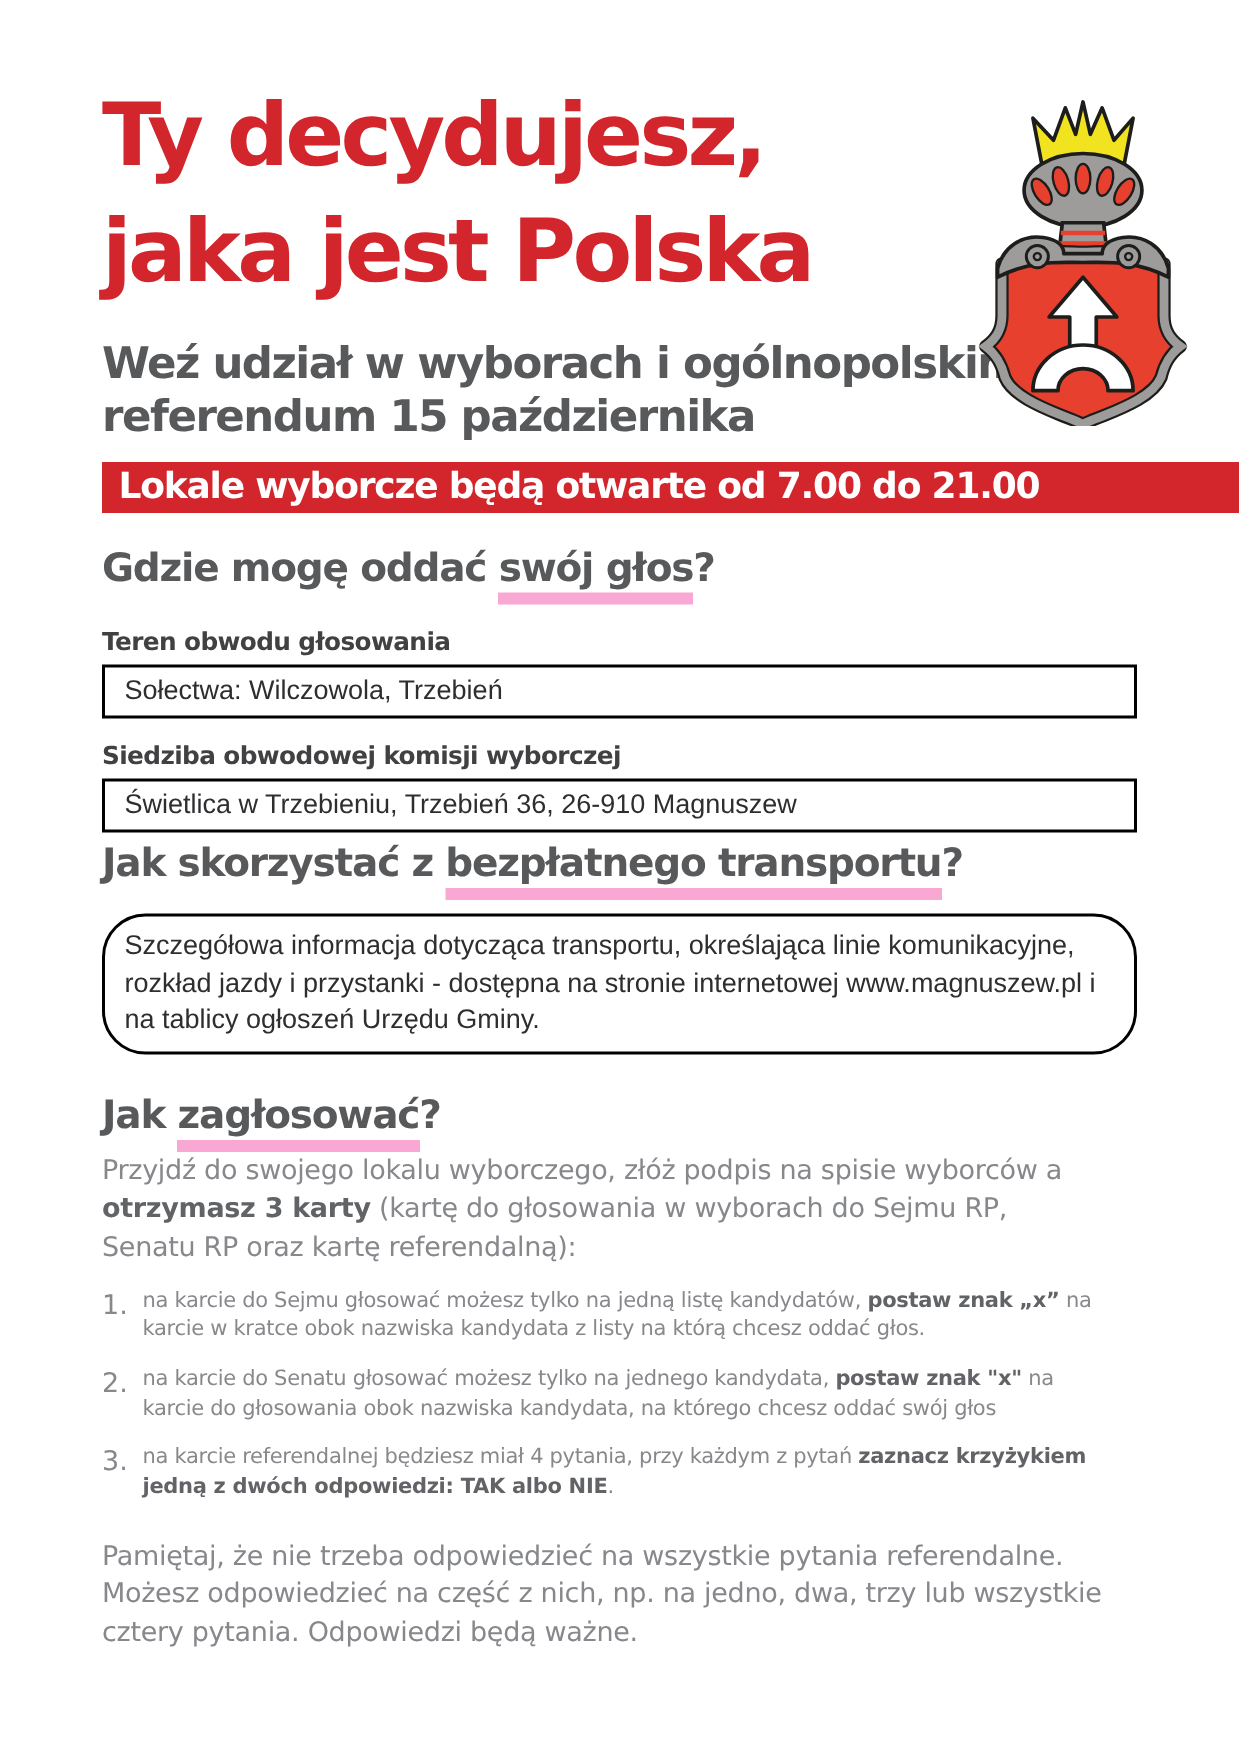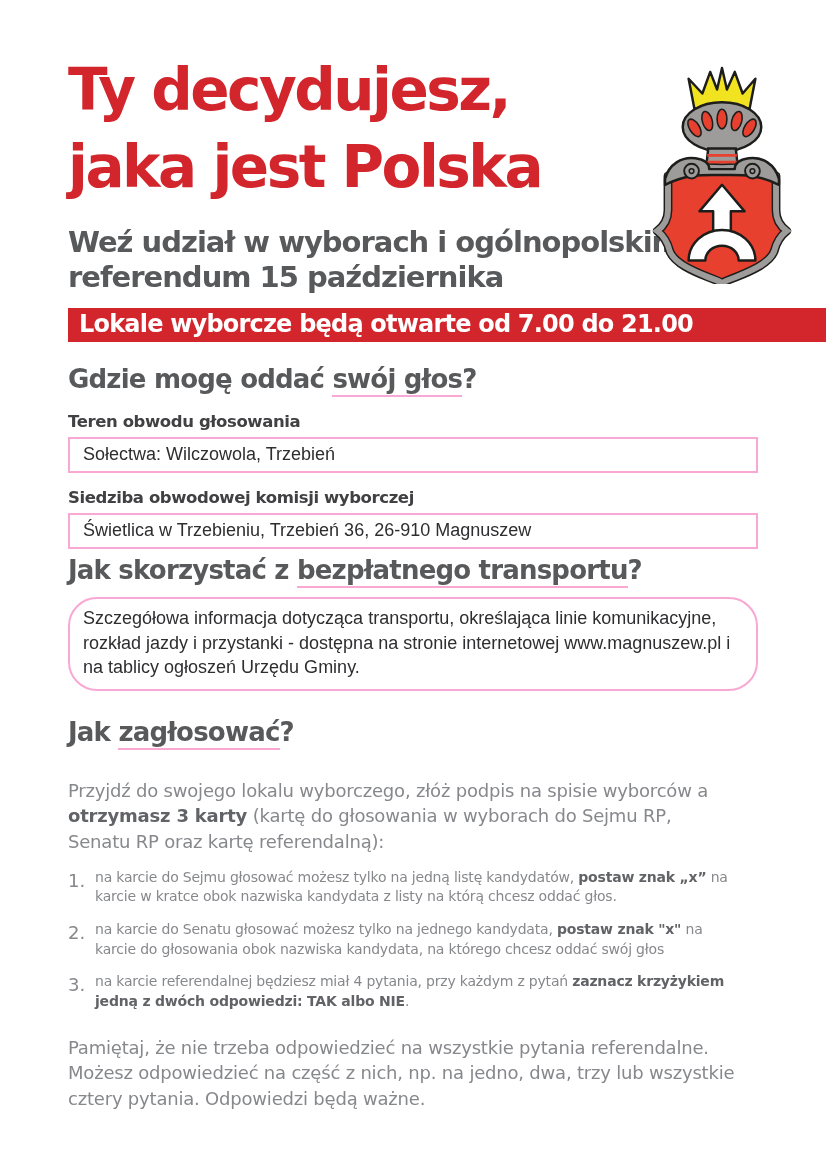--- a/index.html
+++ b/index.html
@@ -53,37 +53,37 @@
 
   
   .sec-heading {
     color: #58595b;
     font-weight: bold;
     font-size: 26px;
     letter-spacing: -0.8px;
   }
   .sec-heading .u {
     display: inline-block;
-    border-bottom: 2px solid #f9a8d4;
+    border-bottom: 8px solid #f9a8d4;
     padding-bottom: 1px;
   }
   .h-where   { margin-top: 22px; }
   .h-transport { margin-top: 6px; }
   .h-how     { margin-top: 26px; }
 
   .field-label {
     margin-top: 15px;
     color: #414042;
     font-weight: bold;
     font-size: 16.5px;
     letter-spacing: -0.4px;
   }
   .value-box {
     margin-top: 6px;
-    border: 2px solid #f9a8d4;
+    border: 2px solid #000000;
     background: #ffffff;
     font-family: "Liberation Sans", sans-serif;
     font-size: 18px;
     color: #2e2e30;
     padding: 5px 13px 6px 13px;
     width: 690px;
   }
   .value-box.multiline {
     margin-top: 9px;
     line-height: 1.38;
@@ -95,21 +95,21 @@
   .body-text {
     color: #87888c;
     font-size: 18px;
     line-height: 1.4;
     letter-spacing: -0.2px;
   }
   .body-text b, .list-text b {
     color: #626366;
     font-weight: bold;
   }
-  .intro { margin-top: 28px; max-width: 662px; }
+  .intro { margin-top: 0; max-width: 662px; }
 
   .vote-list { margin-top: 14px; }
   .list-item { display: flex; margin-top: 13px; }
   .list-num {
     flex: 0 0 27px;
     color: #87888c;
     font-size: 18px;
     line-height: 1.4;
   }
   .list-text {

